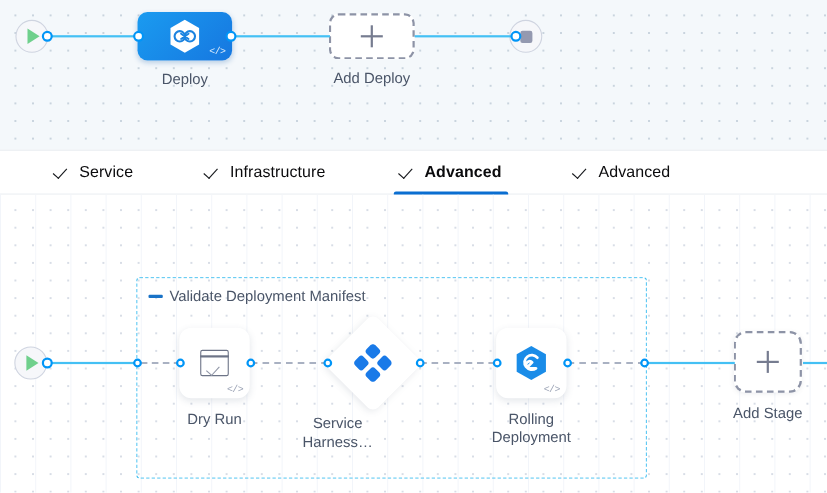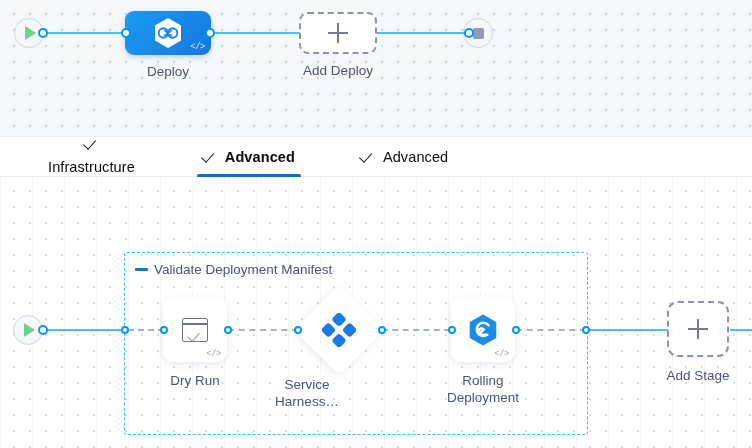--- a/index.html
+++ b/index.html
@@ -289,21 +289,25 @@
 
     <div class="port" style="left:469px; top:33px;"></div>
     <div class="node" style="left:463px; top:18px;">
       <div class="terminal">
         <div class="stop-sq"></div>
       </div>
     </div>
   </div>
 
   <div id="tabs">
-    <div class="tab" style="margin-left:30px;flex-direction:column;">
+    <div class="tab" style="margin-left:32px;">
+      <span class="tick"></span>
+      <span>Service</span>
+    </div>
+    <div class="tab" style="margin-left:30px;">
       <span class="tick"></span>
       <span>Infrastructure</span>
     </div>
     <div class="tab active" style="margin-left:32px;">
       <span class="tick"></span>
       <span>Advanced</span>
     </div>
     <div class="tab" style="margin-left:30px;justify-content:flex-end;">
       <span class="tick"></span>
       <span>Advanced</span>

